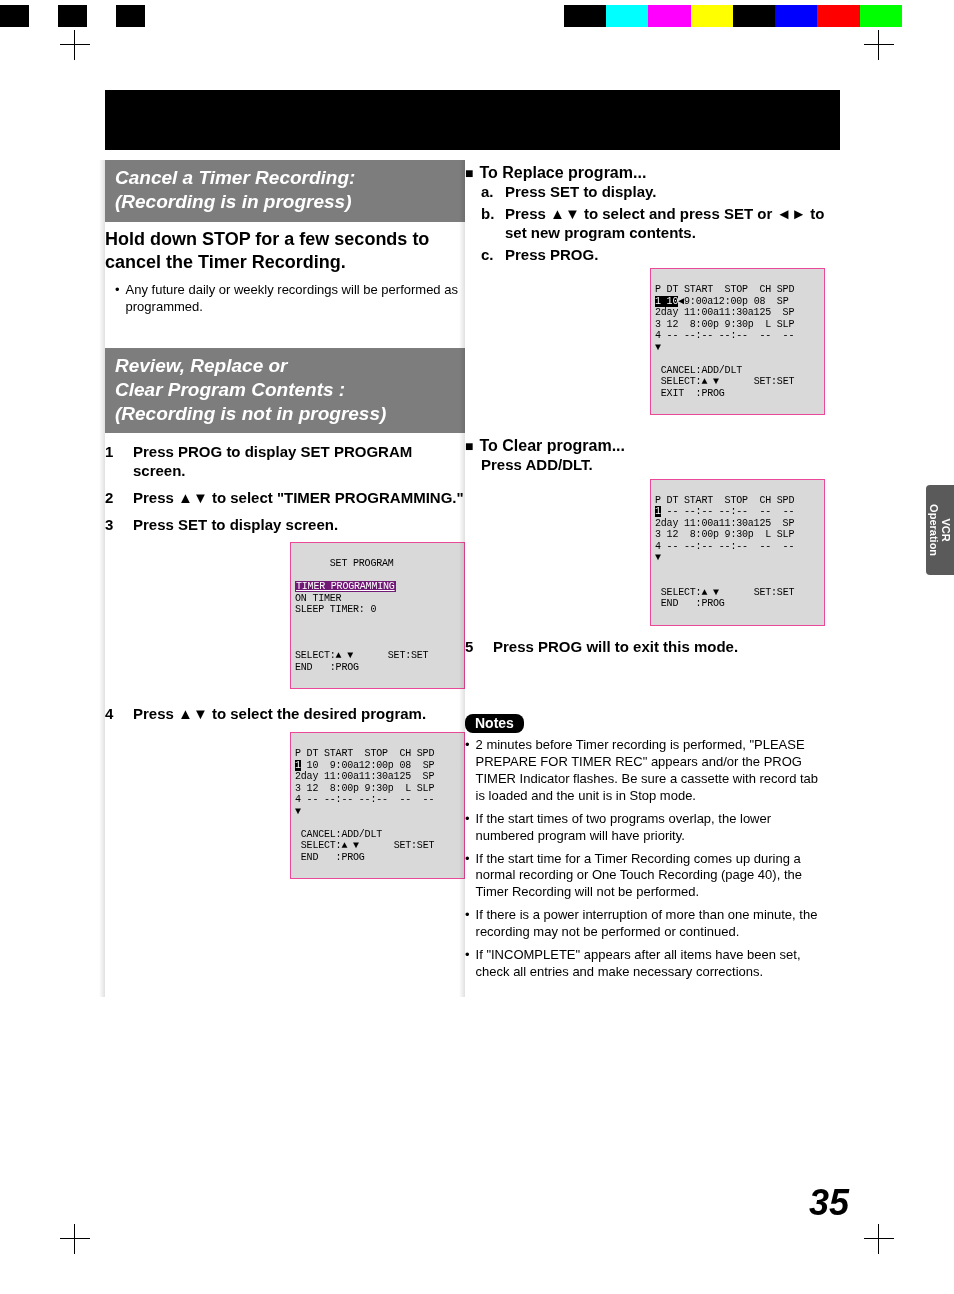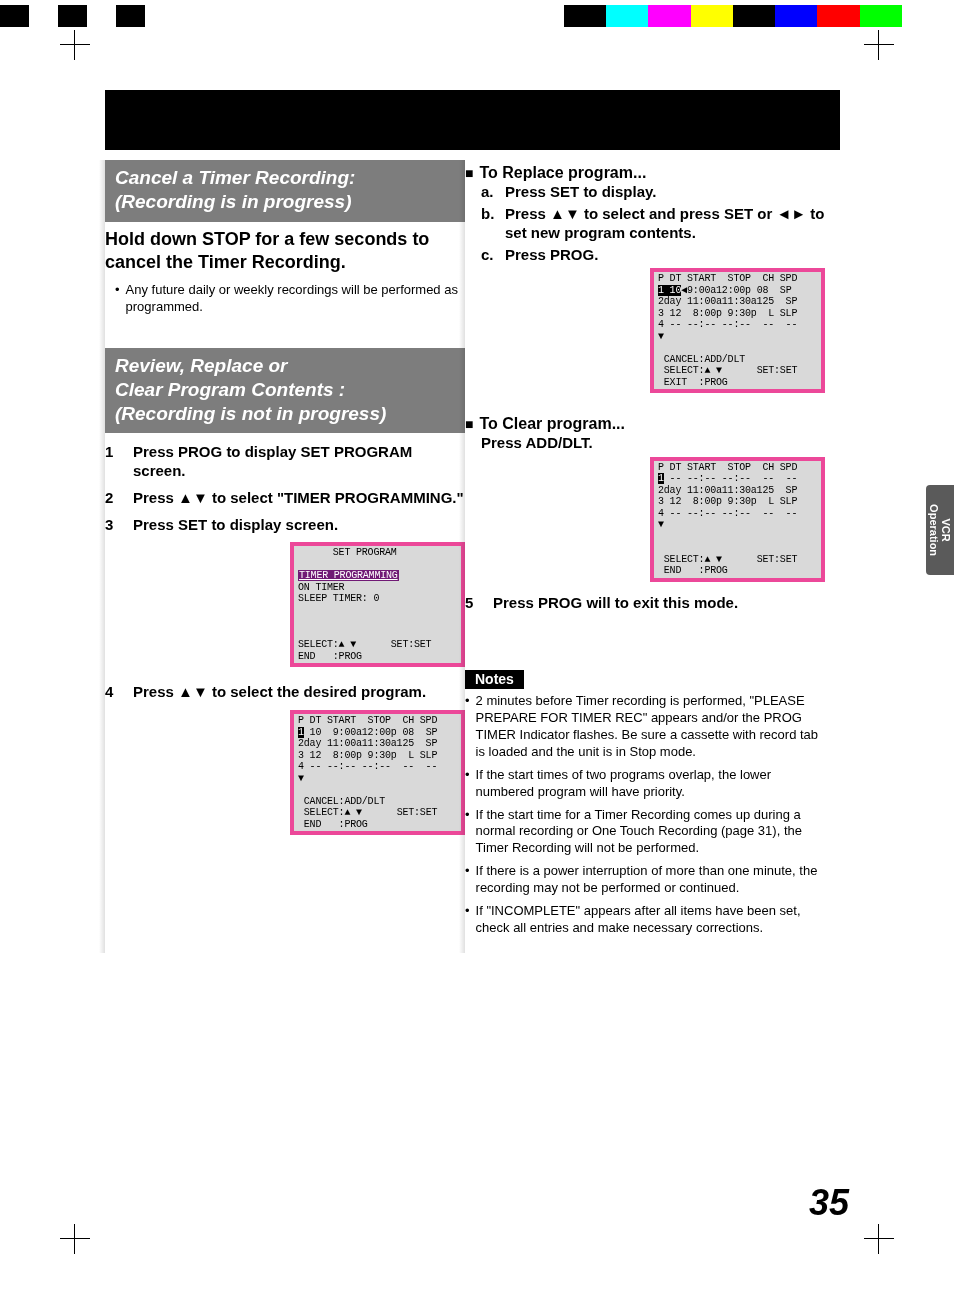--- a/index.html
+++ b/index.html
@@ -49,42 +49,42 @@
   .subtext { font-size: 13px; color: #000; padding: 4px 0 4px 10px; line-height: 1.3; }
   .bullet { display: flex; gap: 6px; }
   .bullet .dot { flex: 0 0 auto; }
 
   .steps { padding: 10px 0 0 0; }
   .step { display: flex; gap: 10px; font-size: 15px; font-weight: bold; margin-bottom: 8px; line-height: 1.25; }
   .step .num { flex: 0 0 18px; }
   .step .txt { flex: 1; }
 
   .osd {
-    border: 4px solid #ec4899;
+    border: 1px solid #ec4899;
     background: #d9d9d9;
     font-family: "Courier New", monospace;
     font-size: 10px;
     line-height: 1.15;
-    padding: 1px 4px;
+    padding: 15px 4px;
     white-space: pre;
     width: 175px;
     margin-left: auto;
     margin-top: 4px;
     letter-spacing: -0.2px;
   }
   .osd .hl { background: #701a75; color: #fff; padding: 0 1px; text-decoration: underline; }
   .osd .inv { background: #000; color: #fff; }
 
   .sqhead { font-size: 16px; font-weight: bold; display: flex; gap: 6px; align-items: center; margin-top: 4px; }
   .sqhead .sq { font-size: 14px; }
   .sublist { padding-left: 16px; font-size: 15px; font-weight: bold; line-height: 1.3; }
   .sublist div { display: flex; gap: 6px; margin-bottom: 2px; }
   .sublist .lbl { flex: 0 0 18px; }
 
-  .notespill { background: #000; color: #fff; font-size: 14px; font-weight: bold; border-radius: 0; padding: 1px 10px 2px 10px; display: inline-block; margin-top: 20px; }
+  .notespill { background: #000; color: #fff; font-size: 14px; font-weight: bold; border-radius: 8px; padding: 1px 10px 2px 10px; display: inline-block; margin-top: 20px; }
   .notes { font-size: 13px; line-height: 1.3; padding-top: 4px; }
   .notes .item { display: flex; gap: 6px; margin-bottom: 6px; }
   .notes .dot { flex: 0 0 auto; }
 
   .sidetab {
     position: absolute;
     right: 0;
     top: 485px;
     width: 28px;
     height: 90px;
@@ -268,21 +268,21 @@
       <div class="item">
           <span class="dot">•</span>
           <span>2 minutes before Timer recording is performed, "PLEASE PREPARE FOR TIMER REC" appears and/or the PROG TIMER Indicator flashes. Be sure a cassette with record tab is loaded and the unit is in Stop mode.</span>
         </div>
       <div class="item">
           <span class="dot">•</span>
           <span>If the start times of two programs overlap, the lower numbered program will have priority.</span>
         </div>
       <div class="item">
           <span class="dot">•</span>
-          <span>If the start time for a Timer Recording comes up during a normal recording or One Touch Recording (page 31), the Timer Recording will not be performed.</span>
+          <span>If the start time for a Timer Recording comes up during a normal recording or One Touch Recording (page 40), the Timer Recording will not be performed.</span>
         </div>
       <div class="item">
           <span class="dot">•</span>
           <span>If there is a power interruption of more than one minute, the recording may not be performed or continued.</span>
         </div>
       <div class="item">
           <span class="dot">•</span>
           <span>If "INCOMPLETE" appears after all items have been set, check all entries and make necessary corrections.</span>
         </div>
     </div>

